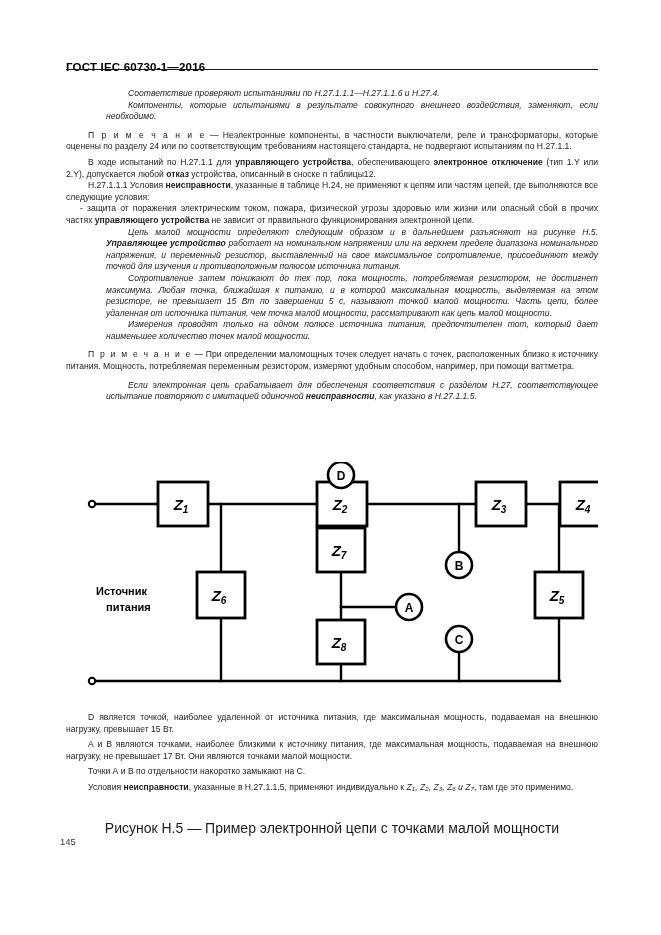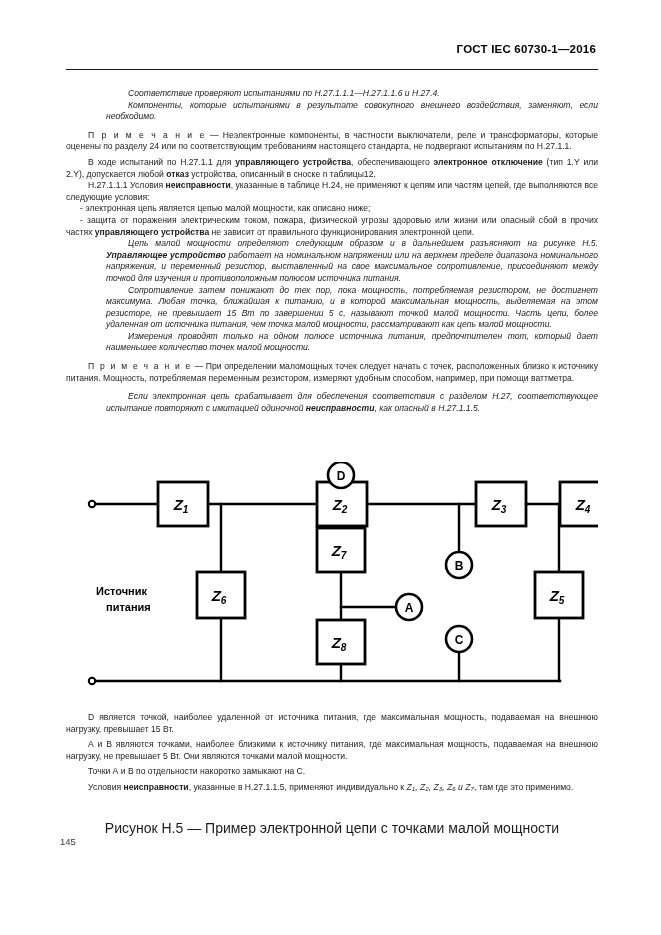--- a/index.html
+++ b/index.html
@@ -20,27 +20,26 @@
     left: 0; top: 0;
     width: 661px;
     height: 935px;
     background: #fff;
   }
 
   
   .header {
     position: absolute;
     left: 66px;
-    top: 43px;
+    top: 61px;
     width: 530px;
     font-size: 11.5px;
     font-weight: bold;
     letter-spacing: 0.2px;
     color: #000;
-    text-align: right;
   }
   .header-rule {
     position: absolute;
     left: 66px;
     top: 69px;
     width: 532px;
     height: 1px;
     background: #1a1a1a;
   }
 
@@ -124,37 +123,36 @@
     <div class="spacer"></div>
 
     <p class="para note"><span class="note-label">П р и м е ч а н и е</span><span> — Неэлектронные компоненты, в частности выключатели, реле и трансформаторы, которые оценены по разделу 24 или по соответствующим требованиям настоящего стандарта, не подвергают испытаниям по Н.27.1.1.</span></p>
 
     <div class="spacer-sm"></div>
 
     <p class="para"><span>В ходе испытаний по Н.27.1.1 для </span><b>управляющего устройства</b><span>, обеспечивающего </span><b>электронное отключение</b><span> (тип 1.Y или 2.Y), допускается любой </span><b>отказ</b><span> устройства, описанный в сноске n таблицы12.</span></p>
 
     <p class="para"><span>Н.27.1.1.1 Условия </span><b>неисправности</b><span>, указанные в таблице Н.24, не применяют к цепям или частям цепей, где выполняются все следующие условия:</span></p>
 
-    <p class="para dash">- электронная цепь является цепью малой мощности, как описано ниже;</p>
 
     <p class="para dash"><span>- защита от поражения электрическим током, пожара, физической угрозы здоровью или жизни или опасный сбой в прочих частях </span><b>управляющего устройства</b><span> не зависит от правильного функционирования электронной цепи.</span></p>
 
     <p class="para italic"><span>Цепь малой мощности определяют следующим образом и в дальнейшем разъясняют на рисунке Н.5. </span><b>Управляющее устройство</b><span> работает на номинальном напряжении или на верхнем пределе диапазона номинального напряжения, и переменный резистор, выставленный на свое максимальное сопротивление, присоединяют между точкой для изучения и противоположным полюсом источника питания.</span></p>
 
     <p class="para italic">Сопротивление затем понижают до тех пор, пока мощность, потребляемая резистором, не достигнет максимума. Любая точка, ближайшая к питанию, и в которой максимальная мощность, выделяемая на этом резисторе, не превышает 15 Вт по завершении 5 с, называют точкой малой мощности. Часть цепи, более удаленная от источника питания, чем точка малой мощности, рассматривают как цепь малой мощности.</p>
 
     <p class="para italic">Измерения проводят только на одном полюсе источника питания, предпочтителен тот, который дает наименьшее количество точек малой мощности.</p>
 
     <div class="spacer"></div>
 
     <p class="para note"><span class="note-label">П р и м е ч а н и е</span><span> — При определении маломощных точек следует начать с точек, расположенных близко к источнику питания. Мощность, потребляемая переменным резистором, измеряют удобным способом, например, при помощи ваттметра.</span></p>
 
     <div class="spacer"></div>
 
-    <p class="para italic"><span>Если электронная цепь срабатывает для обеспечения соответствия с разделом Н.27, соответствующее испытание повторяют с имитацией одиночной </span><b>неисправности</b><span>, как опасный в Н.27.1.1.5.</span></p>
+    <p class="para italic"><span>Если электронная цепь срабатывает для обеспечения соответствия с разделом Н.27, соответствующее испытание повторяют с имитацией одиночной </span><b>неисправности</b><span>, как указано в Н.27.1.1.5.</span></p>
 
   </div>
 
   <div class="figure">
     <svg class="fig-svg" width="532" height="245" viewBox="0 0 532 245" xmlns="http://www.w3.org/2000/svg">
       <g stroke="#000" stroke-width="2.4" fill="none" stroke-linecap="square">
 
         <line x1="30" y1="42" x2="92" y2="42"></line>
         <line x1="142" y1="42" x2="251" y2="42"></line>
         <line x1="301" y1="42" x2="410" y2="42"></line>
@@ -220,21 +218,21 @@
       <g font-family="Liberation Sans, sans-serif" font-size="11" font-weight="bold" fill="#000">
         <text x="30" y="133">Источник</text>
         <text x="40" y="149">питания</text>
       </g>
     </svg>
   </div>
 
   <div class="bottom-text">
     <p class="para">D является точкой, наиболее удаленной от источника питания, где максимальная мощность, подаваемая на внешнюю нагрузку, превышает 15 Вт.</p>
     <div class="spacer-sm"></div>
-    <p class="para">А и В являются точками, наиболее близкими к источнику питания, где максимальная мощность, подаваемая на внешнюю нагрузку, не превышает 5 Вт. Они являются точками малой мощности.</p>
+    <p class="para">А и В являются точками, наиболее близкими к источнику питания, где максимальная мощность, подаваемая на внешнюю нагрузку, не превышает 17 Вт. Они являются точками малой мощности.</p>
     <div class="spacer-sm"></div>
     <p class="para">Точки А и В по отдельности накоротко замыкают на С.</p>
     <div class="spacer-sm"></div>
     <p class="para"><span>Условия </span><b>неисправности</b><span>, указанные в Н.27.1.1.5, применяют индивидуально к </span><span class="zi">Z<sub>1</sub>, Z<sub>2</sub>, Z<sub>3</sub>, Z<sub>6</sub> и Z<sub>7</sub></span><span>, там где это применимо.</span></p>
   </div>
 
   <div class="caption">Рисунок Н.5 — Пример электронной цепи с точками малой мощности</div>
 
   <div class="page-number">145</div>
 

